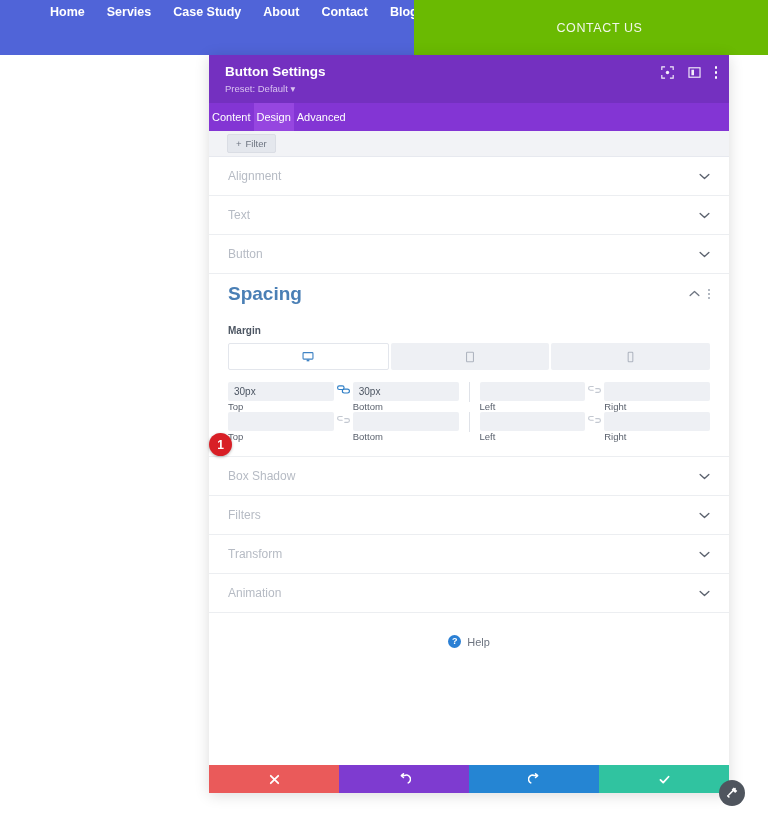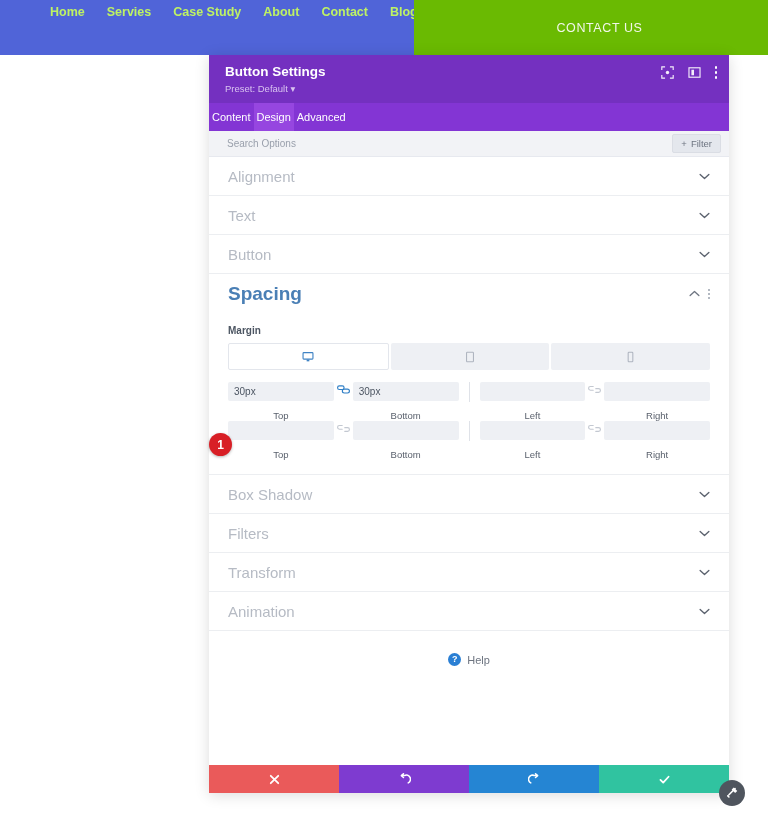--- a/index.html
+++ b/index.html
@@ -14,21 +14,21 @@
   
   .site-header {
     position: absolute; left: 0; top: 0; width: 768px; height: 55px;
     background: #5064d8;
   }
   .nav-list {
     position: absolute; left: 50px; top: 0; height: 55px;
     display: flex; align-items: flex-start; gap: 22px; padding-top: 5px;
   }
   .nav-item {
-    color: #bef264; font-size: 12.5px; font-weight: bold;
+    color: #ffffff; font-size: 12.5px; font-weight: bold;
     line-height: 14px; cursor: pointer; white-space: nowrap;
   }
   .cta-button {
     position: absolute; left: 414px; top: 0; width: 371px; height: 55px;
     background: #6aba02; display: flex; align-items: center; justify-content: center;
     cursor: pointer;
   }
   .cta-label { color: #f2f7ea; font-size: 12.5px; letter-spacing: 0.6px; }
 
   
@@ -82,21 +82,21 @@
     font-family: "Liberation Sans", sans-serif;
   }
 
   .modal-scroll { flex: 1 1 auto; background: #ffffff; overflow: hidden; }
 
   .section {
     height: 39px; border-bottom: 1px solid #eceef1;
     display: flex; align-items: center; justify-content: space-between;
     padding: 0 19px; cursor: pointer;
   }
-  .section-label { font-size: 15px; color: #b6bbc4; }
+  .section-label { font-size: 12px; color: #b6bbc4; }
   .section.open .section-label { color: #4a7fb5; font-weight: bold; font-size: 19px; }
   .section-right { display: flex; align-items: center; gap: 8px; }
   .chev { width: 11px; height: 7px; display: block; }
   .kebab { display: flex; flex-direction: column; gap: 2px; cursor: pointer; }
   .kebab i { width: 2px; height: 2px; background: #9aa2ae; display: block; border-radius: 50%; }
 
   .spacing-body { padding: 12px 19px 14px 19px; border-bottom: 1px solid #eceef1; }
   .field-label { font-size: 10px; color: #4c5562; margin-bottom: 7px; font-weight: bold; }
 
   .device-tabs { display: flex; gap: 2px; margin-bottom: 12px; }
@@ -108,21 +108,21 @@
 
   .quad-row { display: flex; align-items: flex-start; gap: 0; }
   .quad-half { flex: 1; display: flex; align-items: flex-start; }
   .quad-divider { width: 1px; background: #dfe2e8; height: 20px; margin: 0 10px; align-self: flex-start; }
   .inp-wrap { flex: 1; }
   .inp {
     width: 100%; height: 19px; background: #eef0f4; border: none; border-radius: 2px;
     font-family: "Liberation Sans", sans-serif; font-size: 10px; color: #4c5562;
     padding: 0 6px; outline: none; display: block;
   }
-  .inp-cap { text-align: center; font-size: 9.5px; color: #5a616d; margin-top: 9px; }
+  .inp-cap { text-align: left; font-size: 9.5px; color: #5a616d; margin-top: 0; }
   .linkicon { width: 19px; display: flex; align-items: center; justify-content: center; padding-top: 3px; cursor: pointer; }
 
   .help-area { padding: 22px 0; display: flex; align-items: center; justify-content: center; gap: 6px; }
   .help-icon {
     width: 13px; height: 13px; border-radius: 50%; background: #2a7fd4;
     color: #ffffff; font-size: 9px; font-weight: bold;
     display: flex; align-items: center; justify-content: center; line-height: 1;
   }
   .help-label { font-size: 11px; color: #6d7480; cursor: pointer; }
 
@@ -196,21 +196,20 @@
       </div>
     </div>
 
     <div class="modal-tabs">
       <div class="tab">Content</div>
       <div class="tab active">Design</div>
       <div class="tab">Advanced</div>
     </div>
 
     <div class="search-row">
-      <input class="search-input" placeholder="Search Options" style="">
       <button class="filter-btn">
         <span>+</span>
         <span>Filter</span>
       </button>
     </div>
 
     <div class="modal-scroll">
 
       <div class="section">
         <span class="section-label">Alignment</span>

